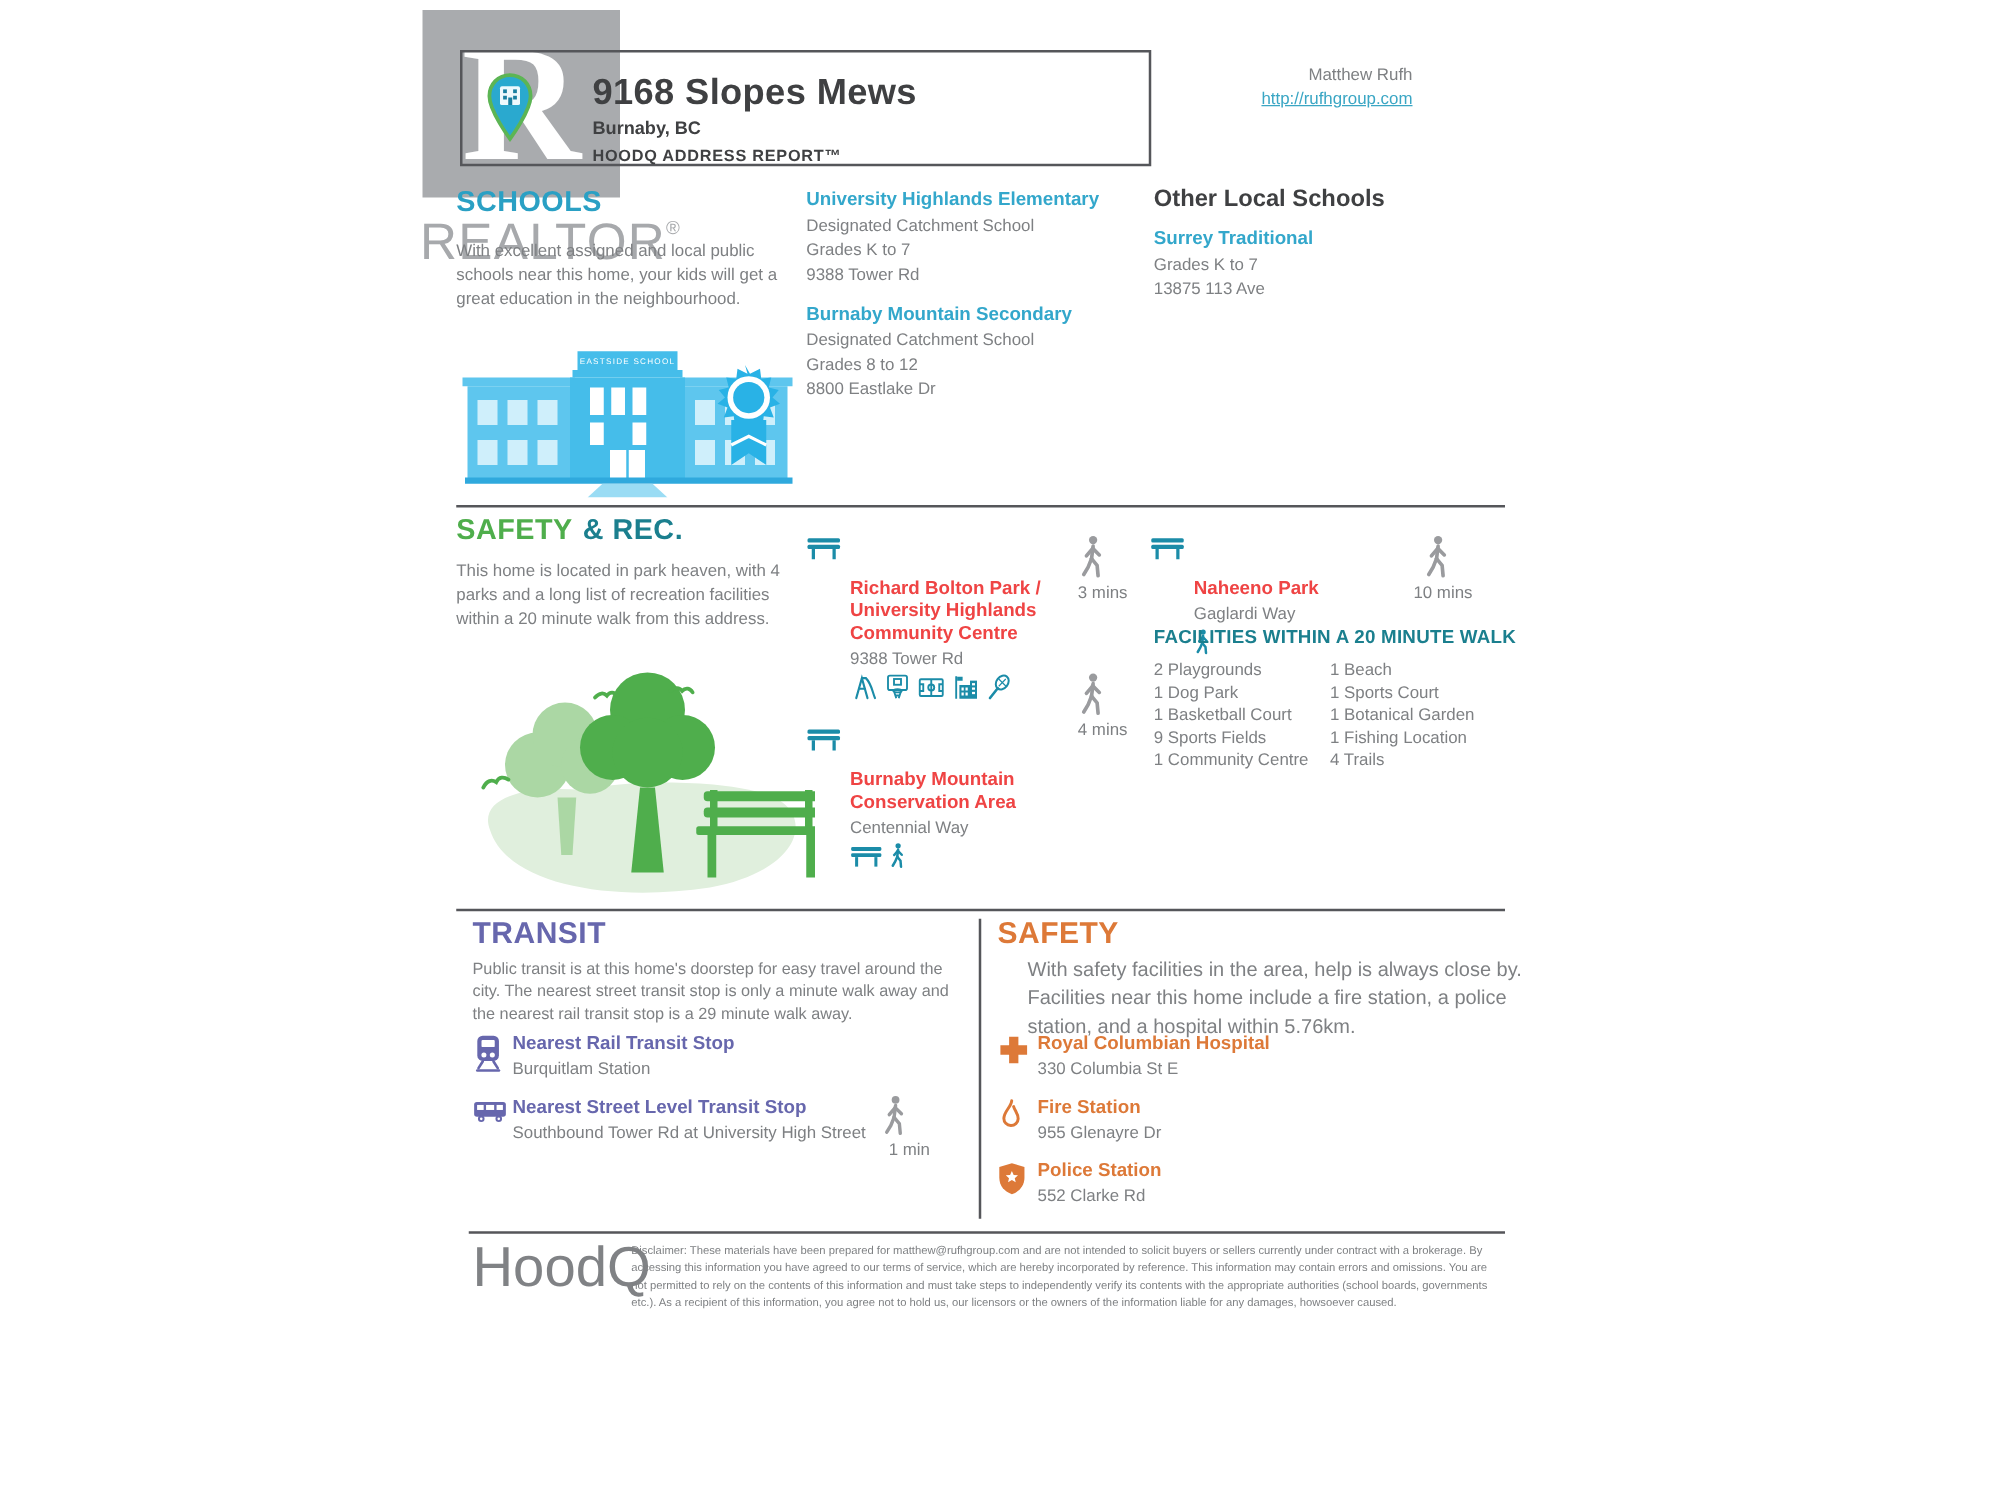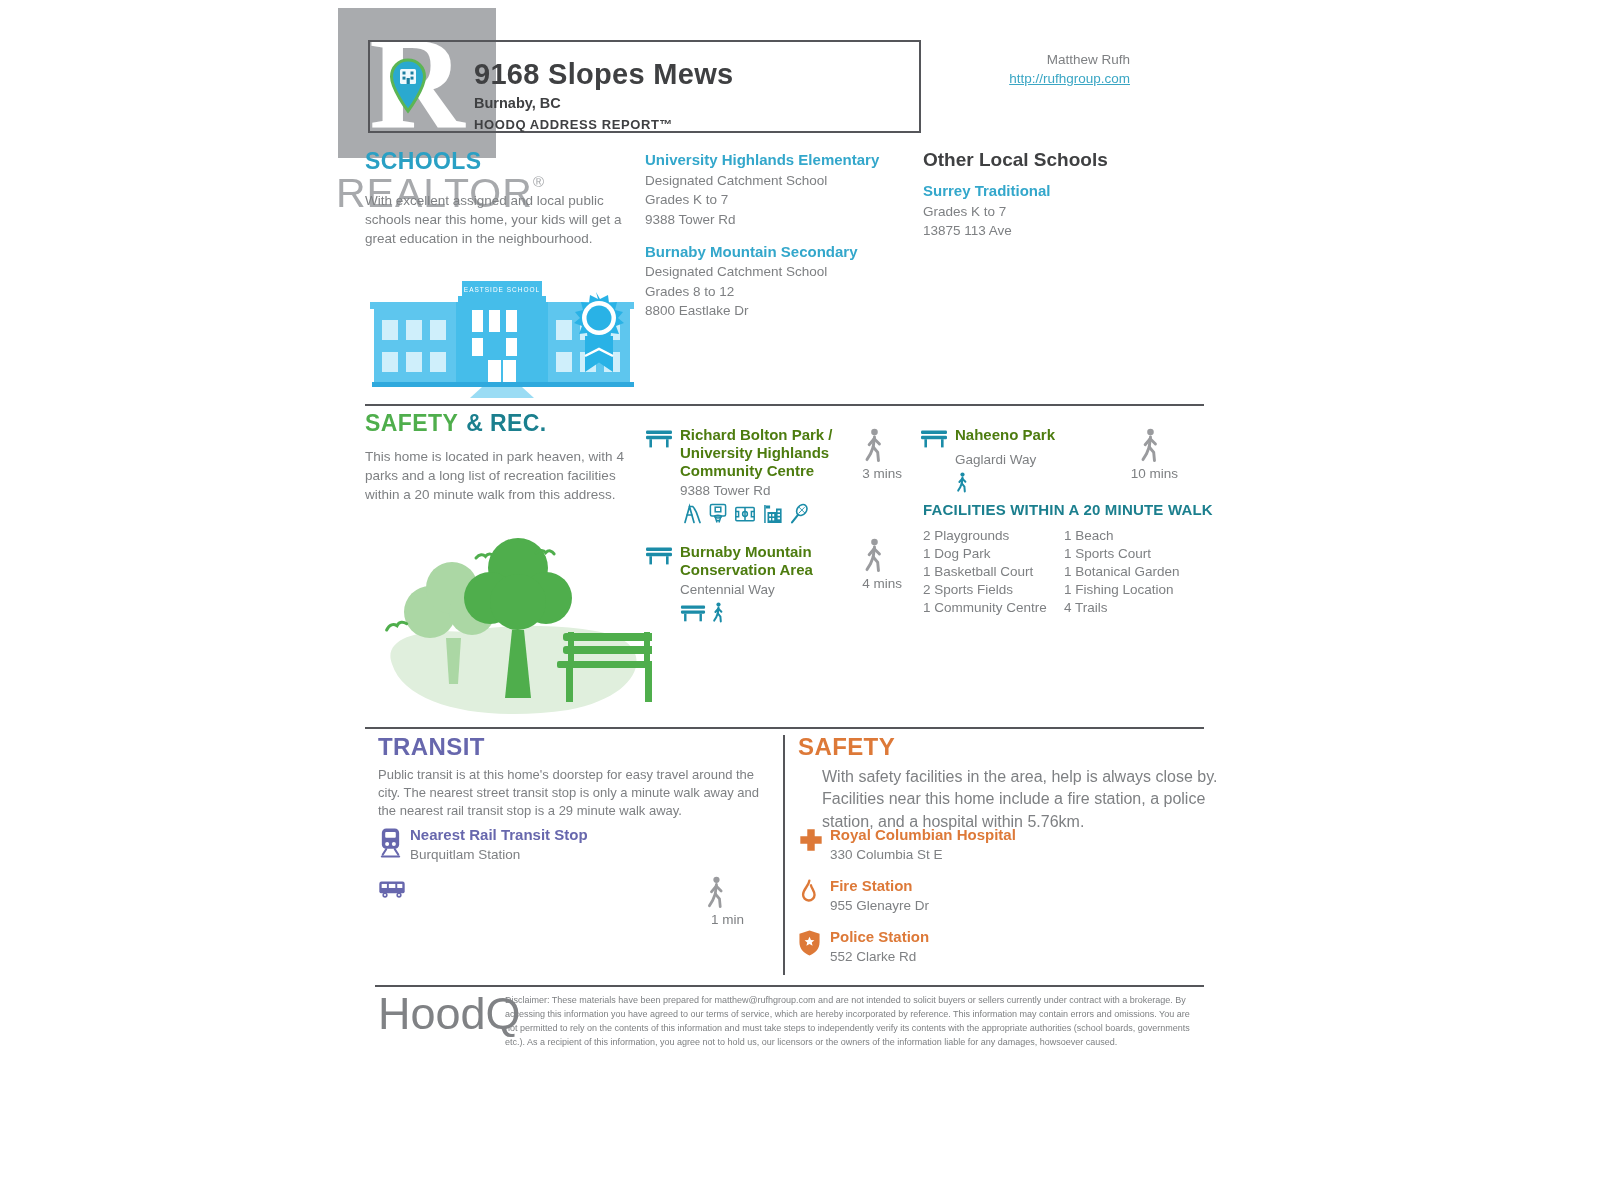--- a/index.html
+++ b/index.html
@@ -47,21 +47,21 @@
   
   .parks-head { position:absolute; left:365px; top:410px; z-index:2; }
   .parks-green { color:#4fae4c; }
   .parks-teal { color:#1b7f8e; margin-left:8px; }
   .parks-desc { position:absolute; left:365px; top:448px; width:288px; z-index:2; }
   .park-illu { position:absolute; left:368px; top:512px; z-index:2; }
   .park-col2 { position:absolute; left:645px; top:426px; width:222px; z-index:2; }
   .park-col3 { position:absolute; left:920px; top:426px; width:215px; z-index:2; }
   .park-item-row { display:flex; align-items:flex-start; }
   .park-item-row .bench { flex:0 0 auto; margin-right:7px; margin-top:3px; }
-  .park-name { font-size:15px; font-weight:bold; color:#4d7c0f; line-height:1.2; }
+  .park-name { font-size:15px; font-weight:bold; color:#ef4444; line-height:1.2;margin-top:36px; }
   .park-addr { font-size:13.5px; color:#7e8083; margin-top:3px; margin-left:35px; }
   .park-col3 .park-addr { margin-left:35px; }
   .amenities { display:flex; gap:5px; margin-left:35px; margin-top:5px; align-items:flex-end; }
   .park-item + .park-item { margin-top:18px; }
   .walk { position:absolute; width:56px; text-align:right; color:#7e8083; font-size:13.5px; z-index:2; }
   .walk svg { display:block; margin:0 auto 3px auto; }
   .walk1 { left:846px; top:428px; } .walk2 { left:846px; top:538px; }
   .walk3 { left:1122px; top:428px; } .walk4 { left:688px; top:876px; }
   .facilities { position:absolute; left:923px; top:501px; width:290px; z-index:2; }
   .fac-head { font-size:15px; font-weight:bold; color:#1b7f8e; letter-spacing:0.2px; margin-bottom:9px; }
@@ -401,21 +401,21 @@
     <div>10 mins</div>
   </div>
 
   <div class="facilities">
     <div class="fac-head">FACILITIES WITHIN A 20 MINUTE WALK</div>
     <div class="fac-cols">
       <div class="fac-col">
         <div class="fac-line">2 Playgrounds</div>
         <div class="fac-line">1 Dog Park</div>
         <div class="fac-line">1 Basketball Court</div>
-        <div class="fac-line">2 Sports Fields</div>
+        <div class="fac-line">9 Sports Fields</div>
         <div class="fac-line">1 Community Centre</div>
       </div>
       <div class="fac-col">
         <div class="fac-line">1 Beach</div>
         <div class="fac-line">1 Sports Court</div>
         <div class="fac-line">1 Botanical Garden</div>
         <div class="fac-line">1 Fishing Location</div>
         <div class="fac-line">4 Trails</div>
       </div>
     </div>
@@ -452,20 +452,24 @@
           <rect x="1.5" y="4" width="29" height="13.5" rx="2.5" fill="#6767ad"></rect>
           <rect x="4.2" y="6.8" width="6" height="4.6" fill="#ffffff"></rect>
           <rect x="12.4" y="6.8" width="7.4" height="4.6" fill="#ffffff"></rect>
           <rect x="22" y="6.8" width="5.8" height="4.6" fill="#ffffff"></rect>
           <circle cx="8" cy="19.5" r="3" fill="#6767ad"></circle>
             <circle cx="8" cy="19.5" r="1.2" fill="#ffffff"></circle>
           <circle cx="24" cy="19.5" r="3" fill="#6767ad"></circle>
             <circle cx="24" cy="19.5" r="1.2" fill="#ffffff"></circle>
         </svg>
       </div>
+      <div>
+        <div class="poi-label">Nearest Street Level Transit Stop</div>
+        <div class="poi-value">Southbound Tower Rd at University High Street</div>
+      </div>
     </div>
   </div>
   <div class="walk walk4">
     <svg width="24" height="33" viewBox="0 0 26 36" aria-hidden="true">
       <circle cx="13.5" cy="4.2" r="3.4" fill="#9a9b9e"></circle>
       <g stroke="#9a9b9e" stroke-width="3" fill="none" stroke-linecap="round">
         <path d="M13.5 9.2 L12.2 19.5"></path>
           <path d="M13.2 11 L8 17.2"></path>
           <path d="M13.2 11 L18.6 16.4"></path>
         <path d="M12.2 19.5 L16.8 25 L17.6 33.5"></path>

